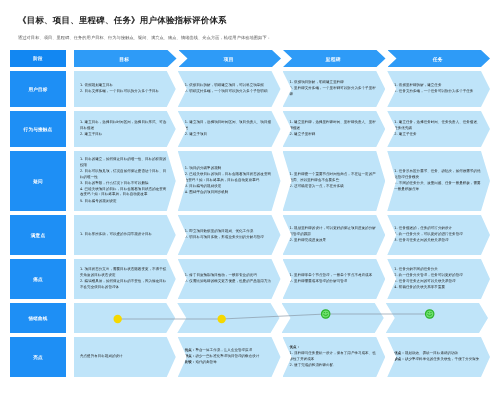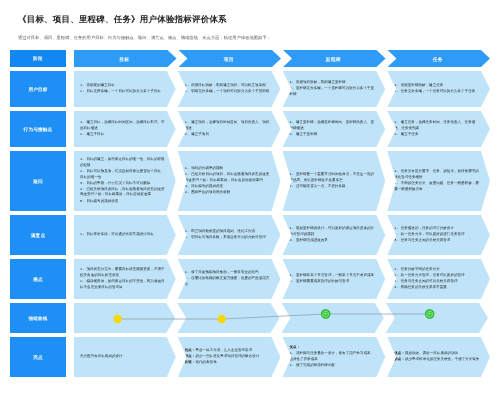--- a/index.html
+++ b/index.html
@@ -2,21 +2,21 @@
 <html><head>
 <meta charset="utf-8">
 <style>
   * { box-sizing: border-box; margin: 0; padding: 0; }
   html, body {
     width: 500px; height: 401px;
     background: #ffffff;
     font-family: "DejaVu Sans", "Liberation Sans", sans-serif;
     overflow: hidden;
   }
-  .page { position: relative; width: 400px; height: 401px; padding: 10px 10px 0 10px; font-family: Liberation Mono, monospace; }
+  .page { position: relative; width: 400px; height: 401px; padding: 10px 10px 0 10px; }
 
   .doc-title {
     font-size: 8.5px; font-weight: bold; color: #222;
     letter-spacing: .2px; line-height: 12px;
     margin: 4px 0 0 8px;
   }
   .doc-sub {
     font-size: 4.2px; color: #555; line-height: 8px;
     margin: 8px 0 0 8px; letter-spacing: .1px;
   }

